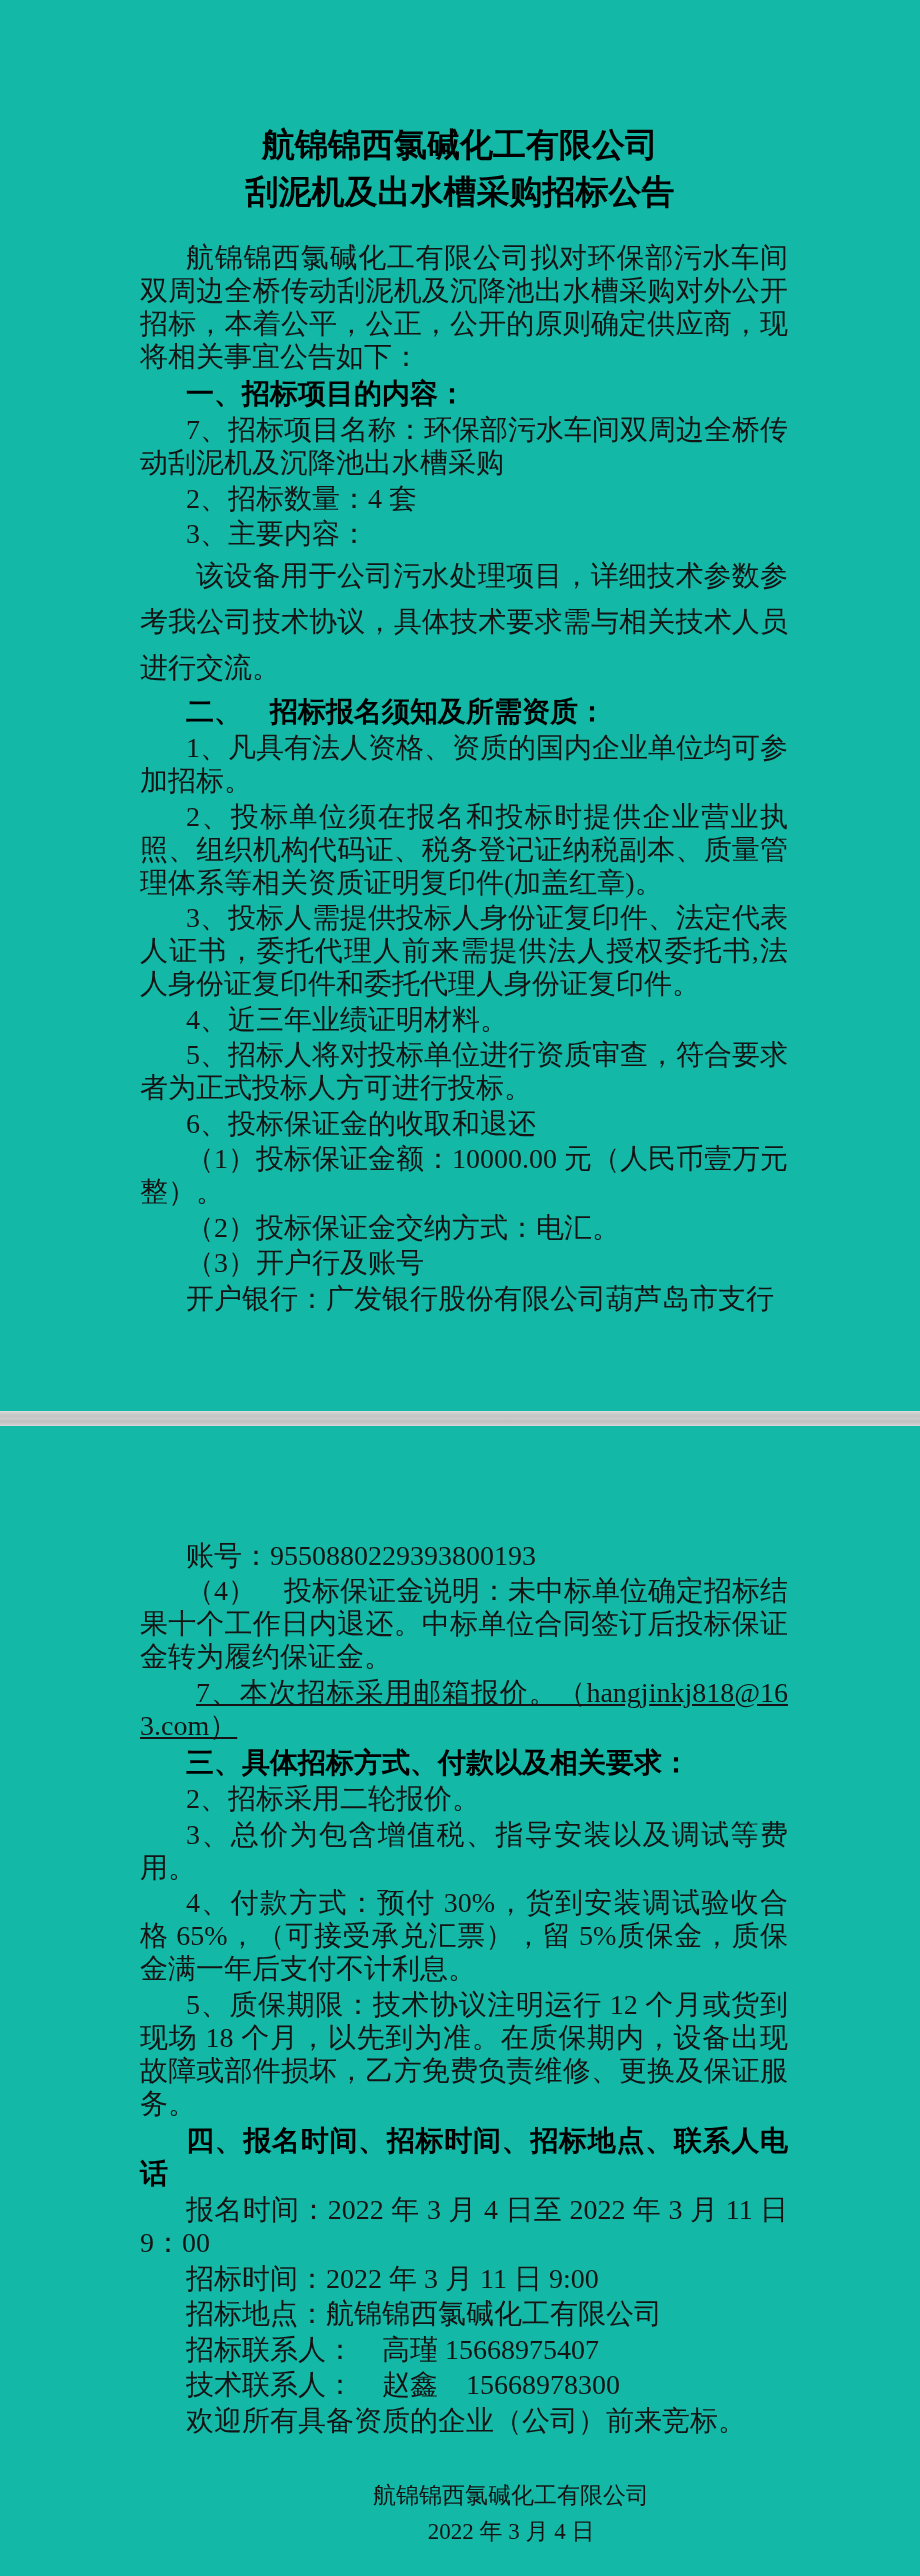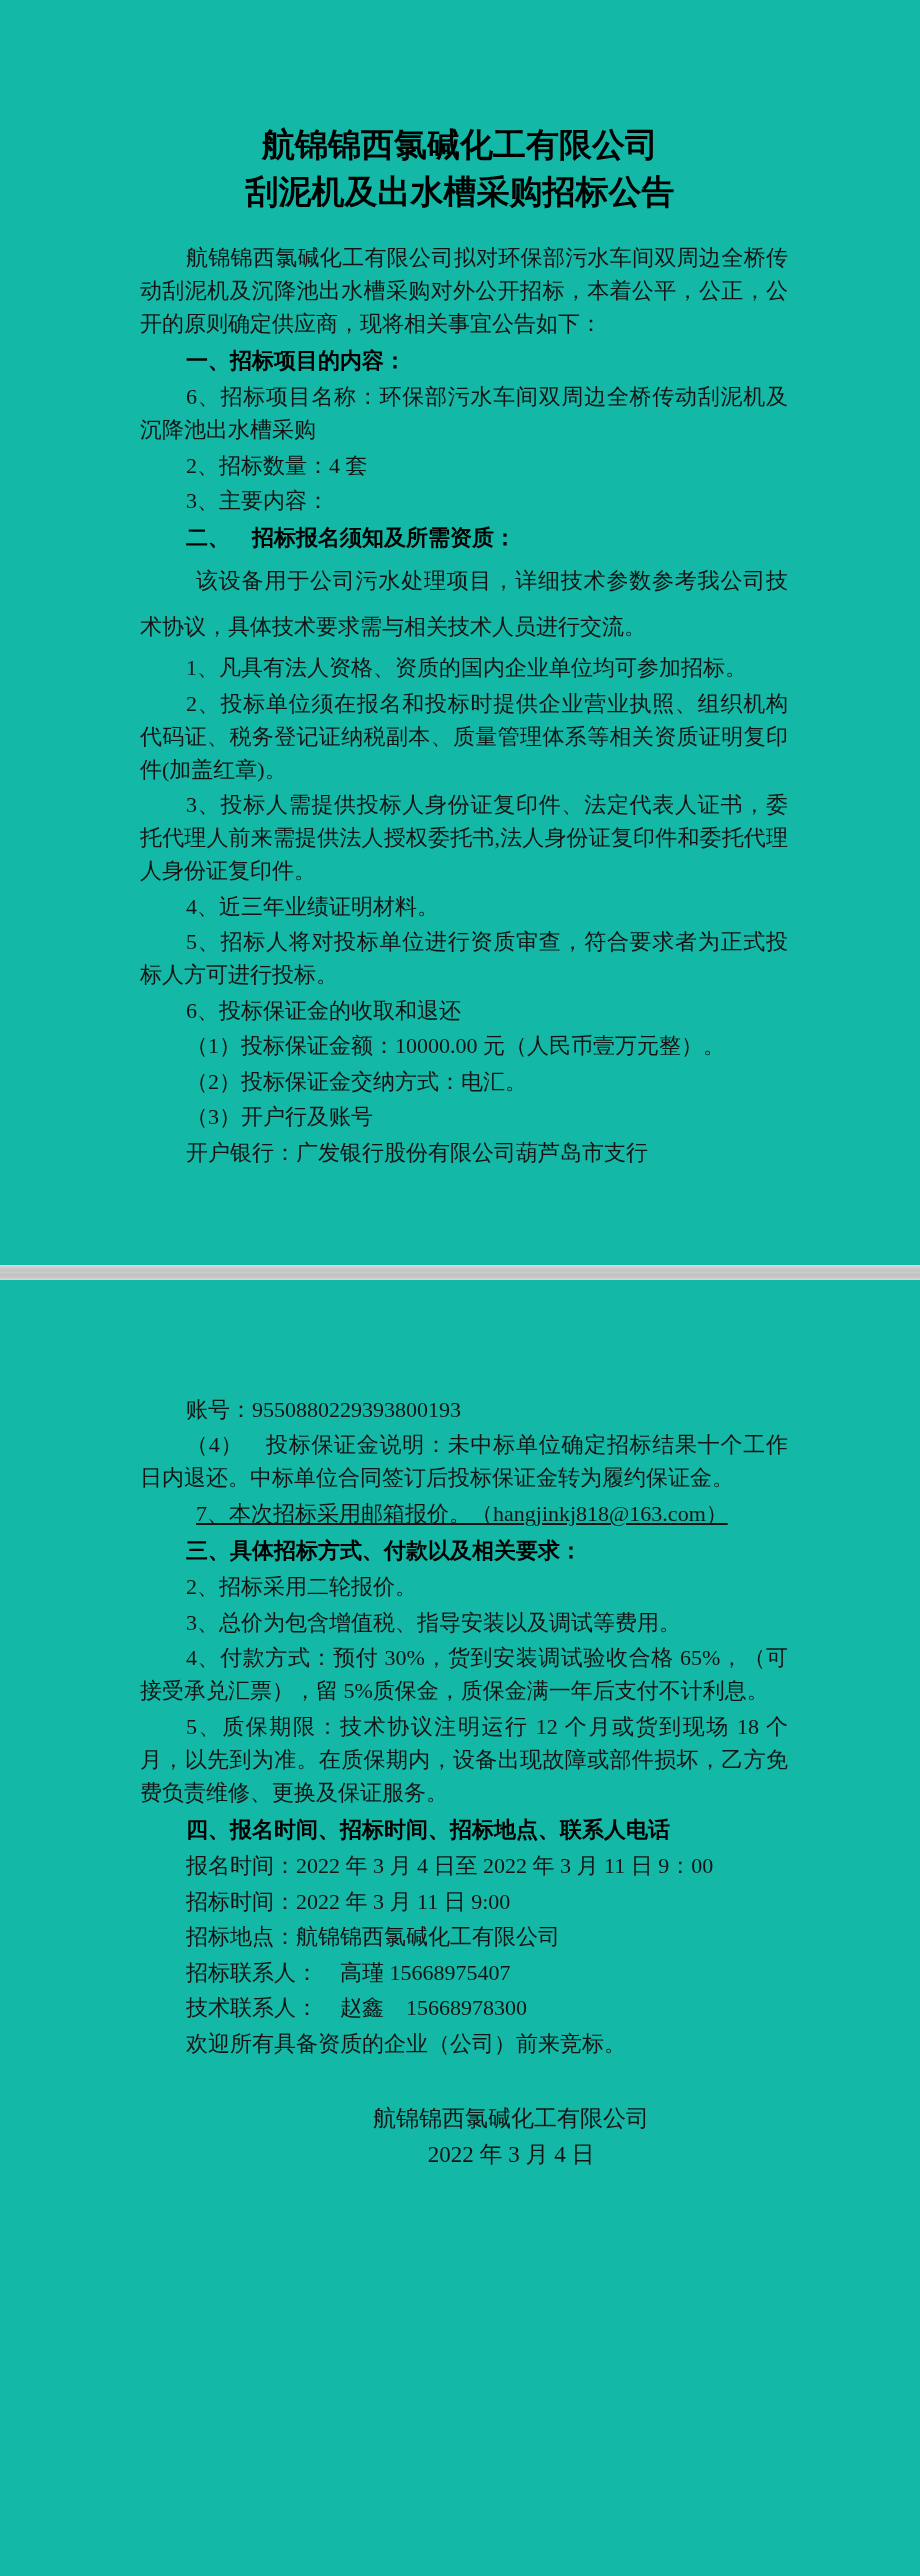--- a/index.html
+++ b/index.html
@@ -21,21 +21,21 @@
     font-size: 33px;
     line-height: 47px;
     color: #000000;
     padding-top: 122px;
     margin: 0 0 25px 0;
   }
   .content {
     padding: 0 132px 0 140px;
   }
   .para {
-    font-size: 22px;
+    font-size: 28px;
     line-height: 33px;
     margin: 0 0 2.5px 0;
     text-align: justify;
     text-indent: 46px;
     word-break: break-all;
   }
   .para.heading {
     font-weight: 700;
     color: #000000;
     margin: 4.1px 0 3.3px 0;
@@ -77,25 +77,25 @@
 
   <h1 class="doc-title">
     <div>航锦锦西氯碱化工有限公司</div>
     <div>刮泥机及出水槽采购招标公告</div>
   </h1>
 
   <div class="page-one">
     <div class="content">
         <p class="para">航锦锦西氯碱化工有限公司拟对环保部污水车间双周边全桥传动刮泥机及沉降池出水槽采购对外公开招标，本着公平，公正，公开的原则确定供应商，现将相关事宜公告如下：</p>
         <p class="para heading">一、招标项目的内容：</p>
-        <p class="para">6、招标项目名称：环保部污水车间双周边全桥传动刮泥机及沉降池出水槽采购</p>
+        <p class="para">7、招标项目名称：环保部污水车间双周边全桥传动刮泥机及沉降池出水槽采购</p>
         <p class="para">2、招标数量：4 套</p>
         <p class="para">3、主要内容：</p>
+        <p class="para loose">该设备用于公司污水处理项目，详细技术参数参考我公司技术协议，具体技术要求需与相关技术人员进行交流。</p>
         <p class="para heading">二、　招标报名须知及所需资质：</p>
-        <p class="para loose">该设备用于公司污水处理项目，详细技术参数参考我公司技术协议，具体技术要求需与相关技术人员进行交流。</p>
         <p class="para">1、凡具有法人资格、资质的国内企业单位均可参加招标。</p>
         <p class="para">2、投标单位须在报名和投标时提供企业营业执照、组织机构代码证、税务登记证纳税副本、质量管理体系等相关资质证明复印件(加盖红章)。</p>
         <p class="para">3、投标人需提供投标人身份证复印件、法定代表人证书，委托代理人前来需提供法人授权委托书,法人身份证复印件和委托代理人身份证复印件。</p>
         <p class="para">4、近三年业绩证明材料。</p>
         <p class="para">5、招标人将对投标单位进行资质审查，符合要求者为正式投标人方可进行投标。</p>
         <p class="para">6、投标保证金的收取和退还</p>
         <p class="para">（1）投标保证金额：10000.00 元（人民币壹万元整）。</p>
         <p class="para">（2）投标保证金交纳方式：电汇。</p>
         <p class="para">（3）开户行及账号</p>
         <p class="para">开户银行：广发银行股份有限公司葫芦岛市支行</p>

